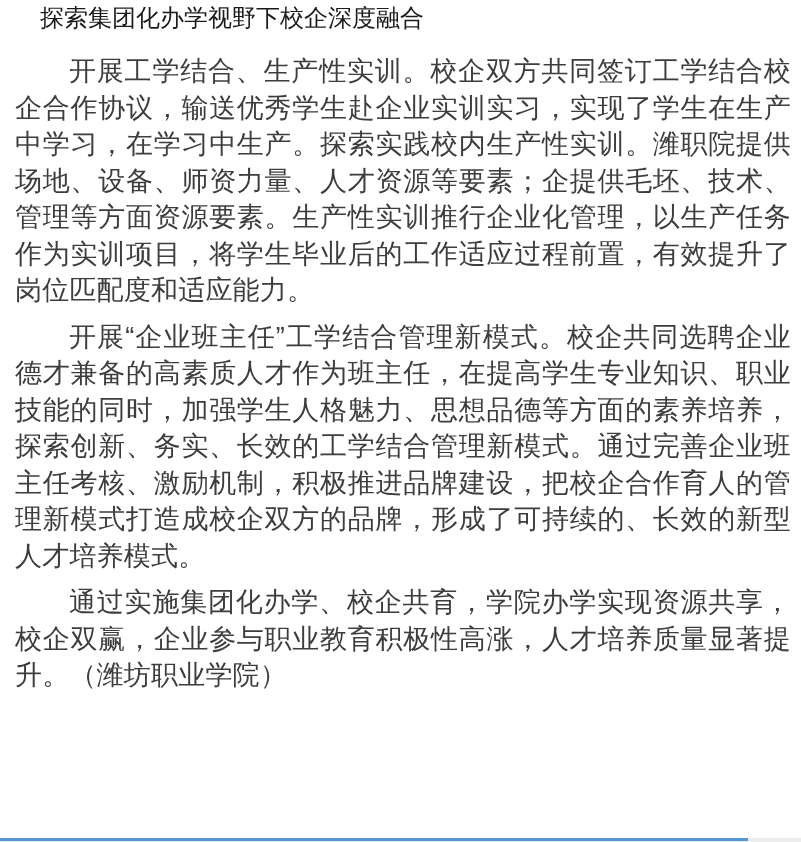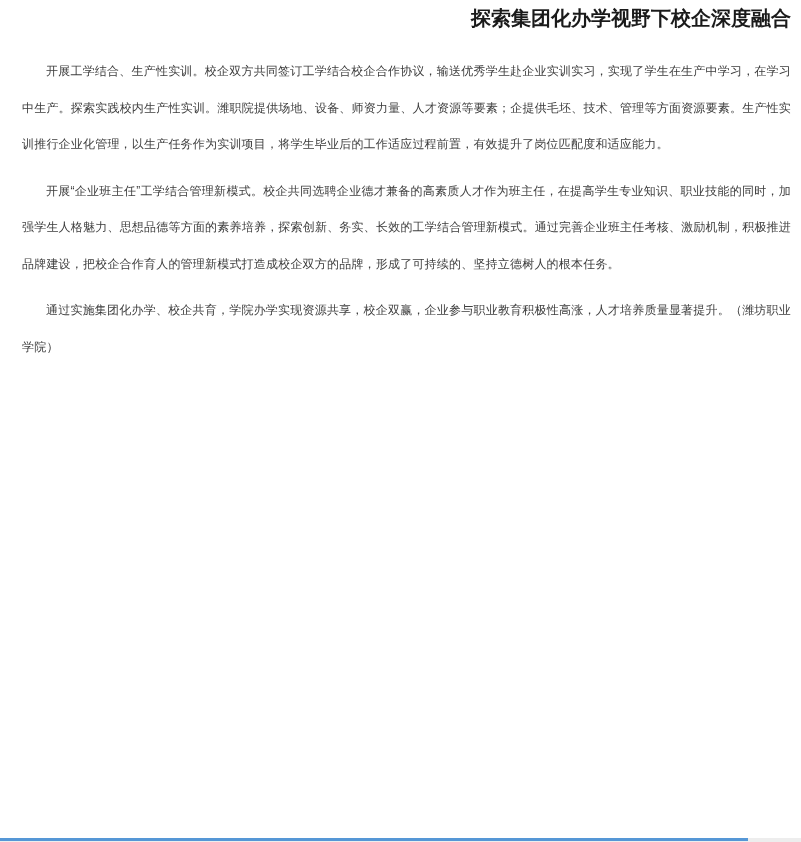--- a/index.html
+++ b/index.html
@@ -10,31 +10,30 @@
     width: 801px;
     height: 842px;
     overflow: hidden;
     background: #ffffff;
     font-family: "Liberation Sans", "DejaVu Sans", sans-serif;
   }
   .page {
     padding: 5px 10px 0 6px;
   }
   .title {
-    font-size: 20px;
+    font-size: 24px;
     line-height: 26px;
-    font-weight: bold;
+    font-weight: normal;
     margin: 0 0 22px 34px;
     color: #1a1a1a;
-    text-align: right;
   }
   .para {
-    font-size: 12px;
+    font-size: 27px;
     line-height: 36.5px;
-    margin: 0 0 10px 16px;
+    margin: 0 0 10px 9px;
     text-indent: 2em;
     text-align: justify;
     letter-spacing: 0.2px;
     color: #3d3d3d;
   }
   .hscrollbar {
     position: fixed;
     left: 0;
     bottom: 0;
     width: 801px;
@@ -49,21 +48,21 @@
 </style>
 </head>
 <body>
 
 <div class="page">
   <h1 class="title" style="color: rgb(26, 26, 26);">探索集团化办学视野下校企深度融合</h1>
 
   <p class="para" style="color: rgb(61, 61, 61);">开展工学结合、生产性实训。校企双方共同签订工学结合校企合作协议，输送优秀学生赴企业实训实习，实现了学生在生产中学习，在学习中生产。探索实践校内生产性实训。潍职院提供场地、设备、师资力量、人才资源等要素；企提供毛坯、技术、管理等方面资源要素。生产性实训推行企业化管理，以生产任务作为实训项目，将学生毕业后的工作适应过程前置，有效提升了岗位匹配度和适应能力。</p>
 
 
-  <p class="para" style="color: rgb(61, 61, 61);">开展“企业班主任”工学结合管理新模式。校企共同选聘企业德才兼备的高素质人才作为班主任，在提高学生专业知识、职业技能的同时，加强学生人格魅力、思想品德等方面的素养培养，探索创新、务实、长效的工学结合管理新模式。通过完善企业班主任考核、激励机制，积极推进品牌建设，把校企合作育人的管理新模式打造成校企双方的品牌，形成了可持续的、坚持立德树人的根本任务。</p>
+  <p class="para" style="color: rgb(61, 61, 61);">开展“企业班主任”工学结合管理新模式。校企共同选聘企业德才兼备的高素质人才作为班主任，在提高学生专业知识、职业技能的同时，加强学生人格魅力、思想品德等方面的素养培养，探索创新、务实、长效的工学结合管理新模式。通过完善企业班主任考核、激励机制，积极推进品牌建设，把校企合作育人的管理新模式打造成校企双方的品牌，形成了可持续的、长效的新型人才培养模式。</p>
 
 
   <p class="para" style="color: rgb(61, 61, 61);">通过实施集团化办学、校企共育，学院办学实现资源共享，校企双赢，企业参与职业教育积极性高涨，人才培养质量显著提升。（潍坊职业学院）</p>
 </div>
 
 <div class="hscrollbar" style="background: rgb(237, 237, 237);">
   <div class="hthumb" style="background: rgb(85, 151, 214);"></div>
 </div>
 
 </body></html>

